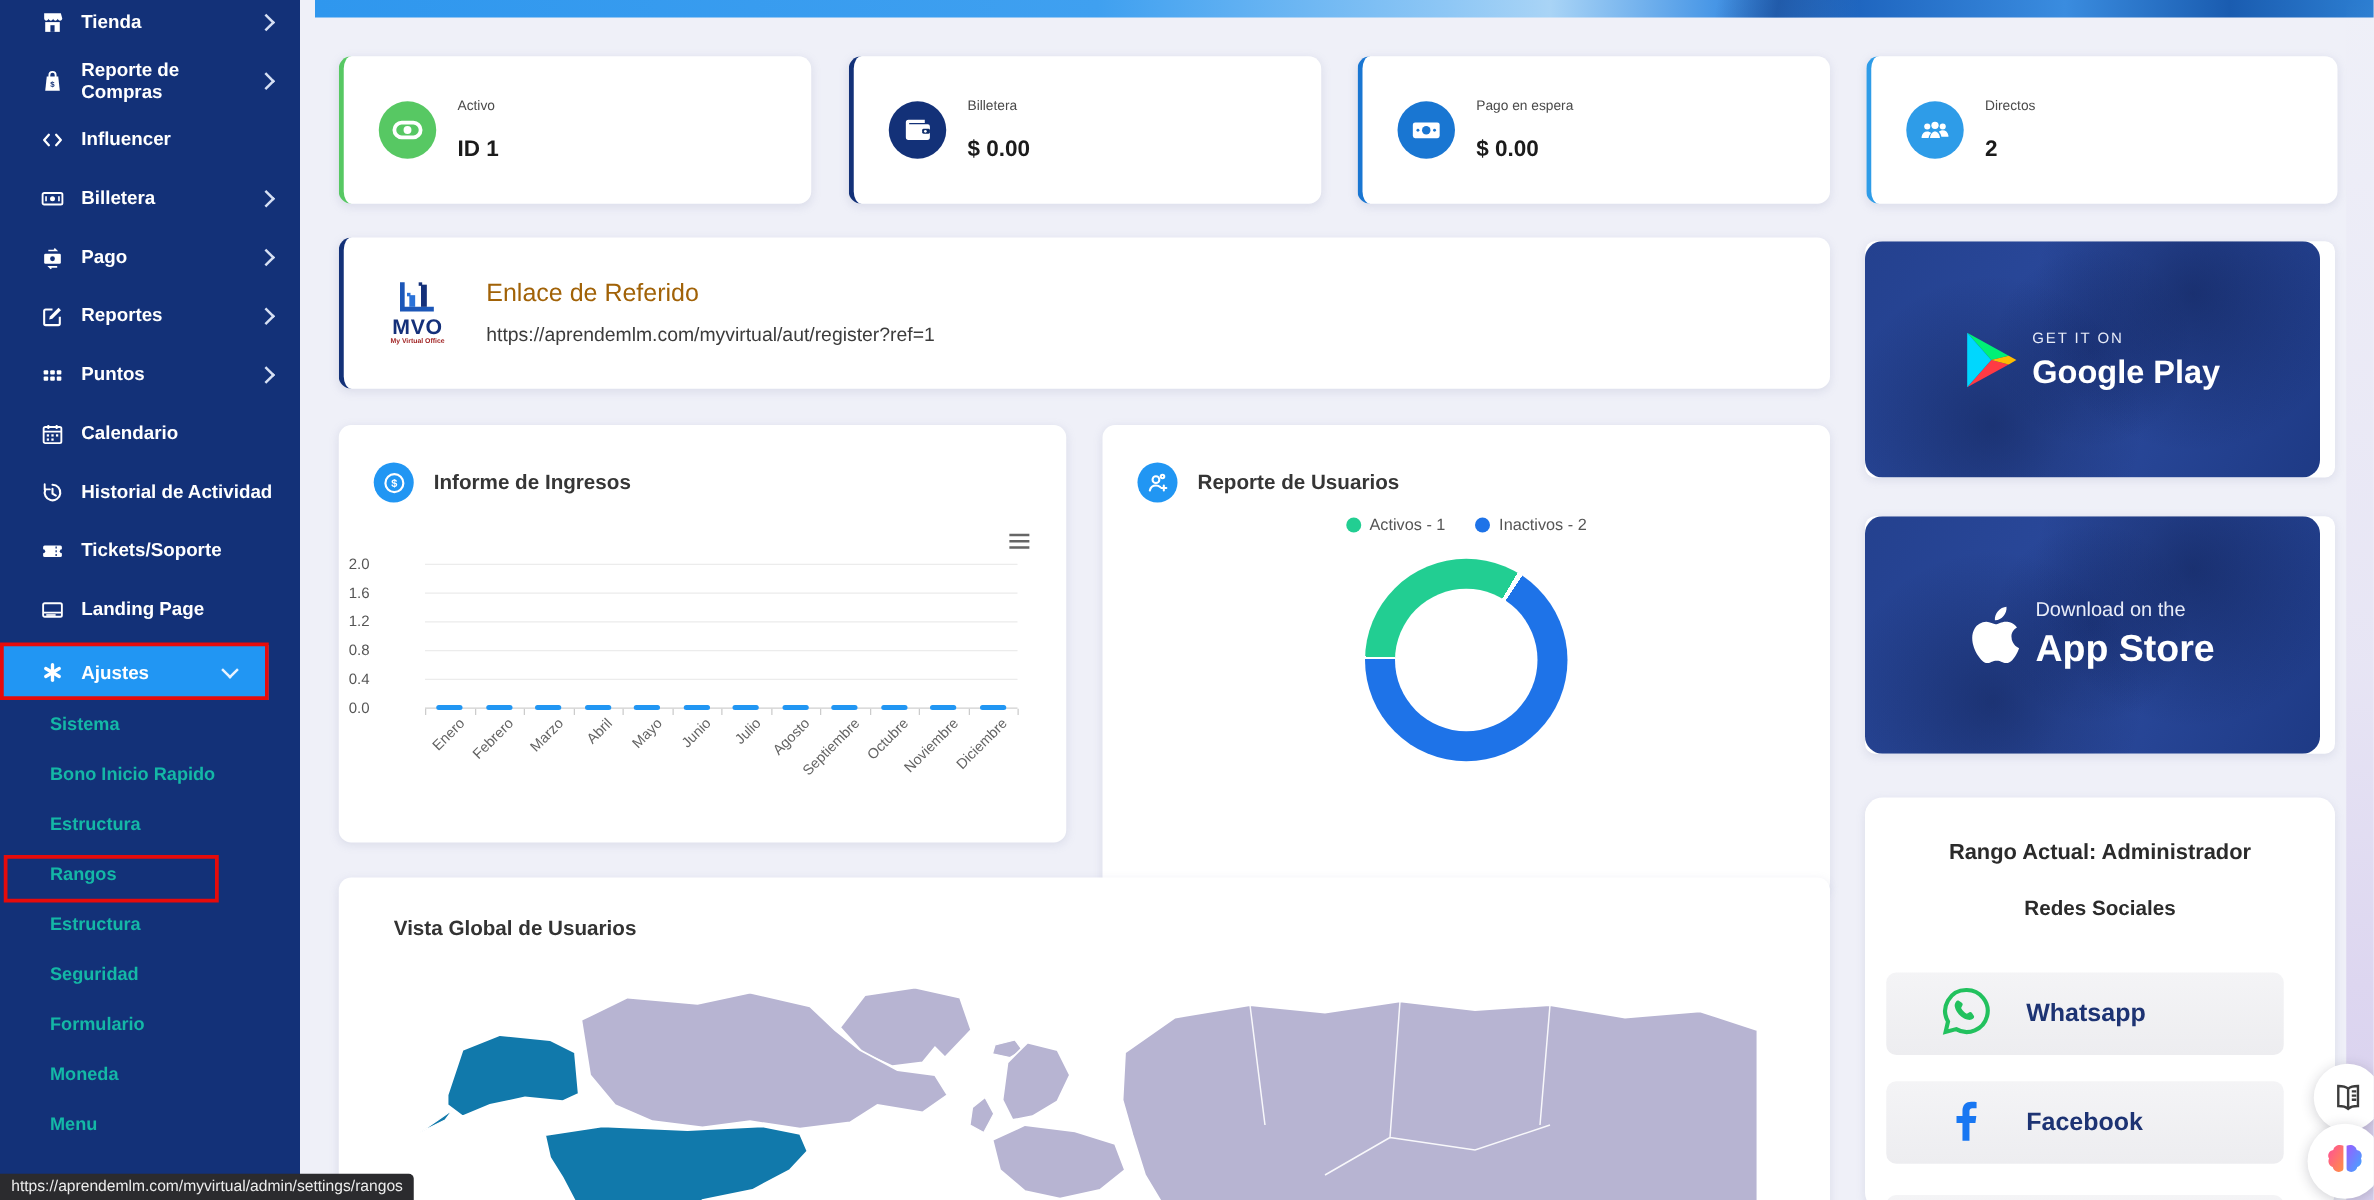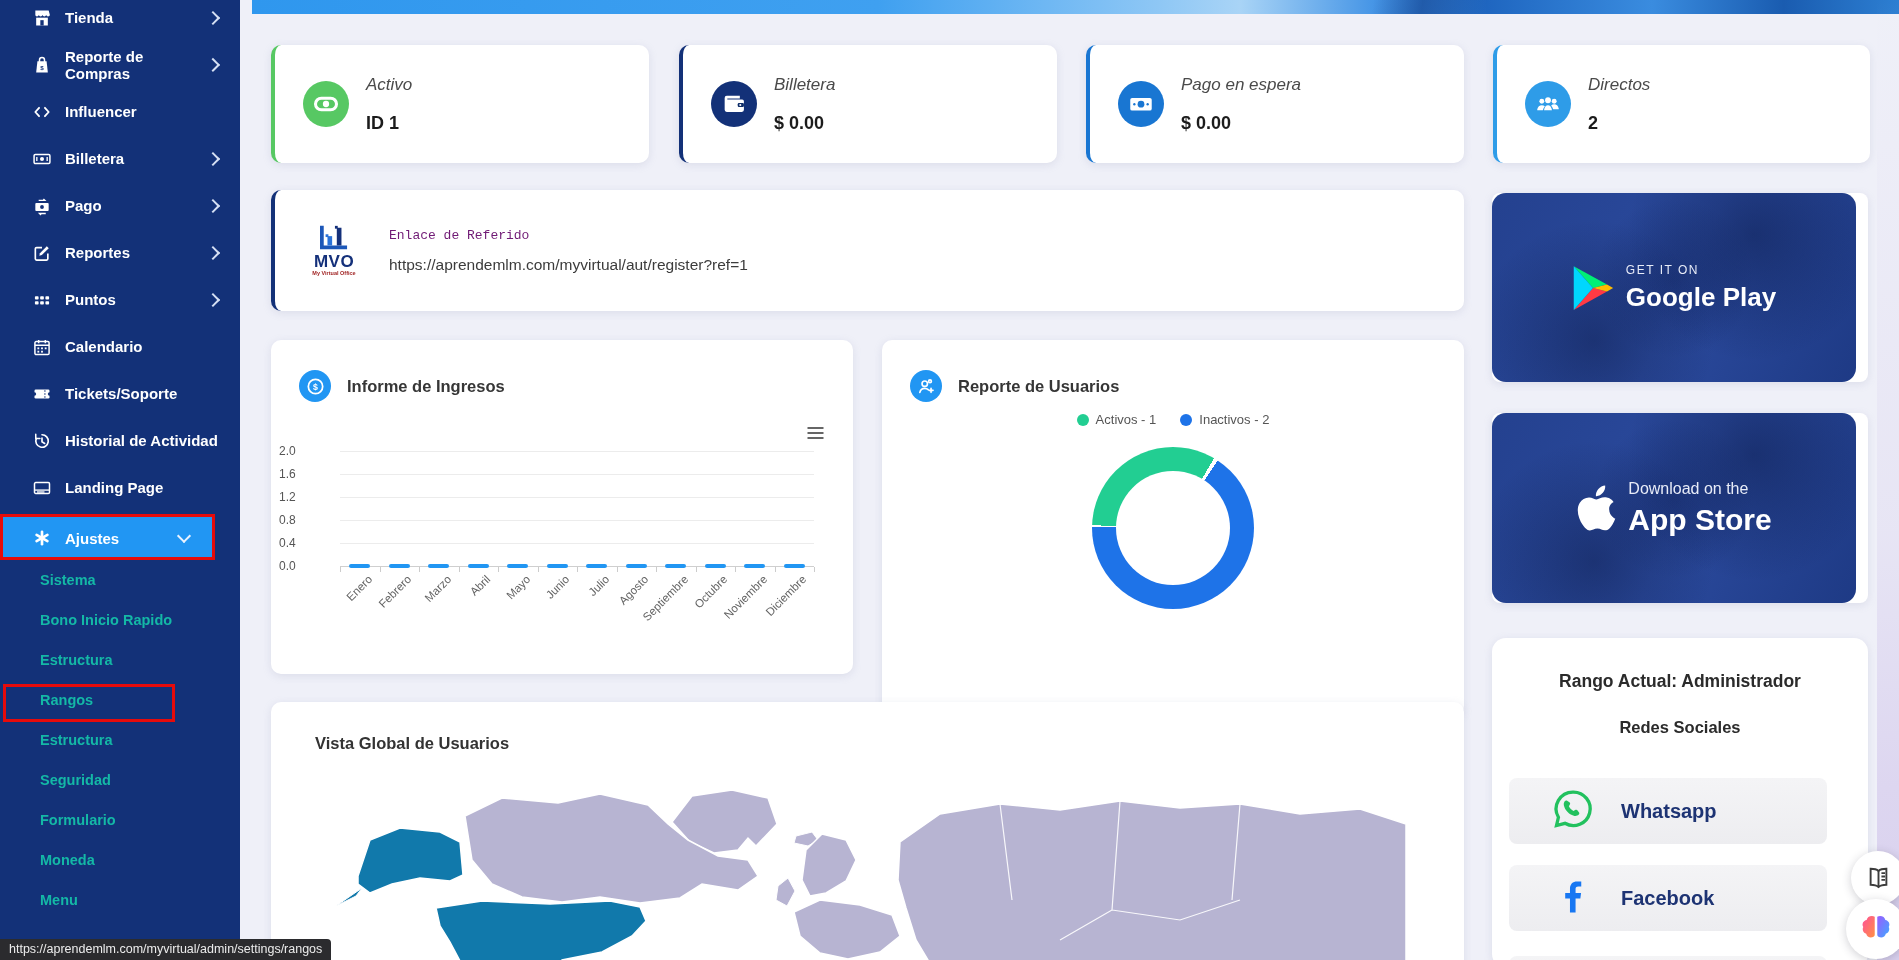--- a/index.html
+++ b/index.html
@@ -36,30 +36,30 @@
   .annotation{position:absolute;border:3px solid #e60b0b;box-sizing:border-box;z-index:30;pointer-events:none;}
   #ann-ajustes{left:0;top:514px;width:215px;height:46px;}
   #ann-rangos{left:3px;top:684px;width:172px;height:38px;}
   
   .card{position:absolute;background:#fff;border-radius:10px;box-shadow:0 2px 8px rgba(140,145,180,.20);}
   
   .stat-card{top:45px;height:118px;border-left:4px solid var(--ac);display:flex;align-items:center;
     padding-left:28px;box-sizing:border-box;gap:17px;}
   .stat-ic{width:46px;height:46px;border-radius:50%;background:var(--ac);display:flex;align-items:center;justify-content:center;flex:0 0 46px;}
   .stat-ic svg{width:28px;height:28px;}
-  .stat-label{font-size:17px;color:#4a4a4a;margin-bottom:18px;font-style:italic;}
+  .stat-label{font-size:11px;color:#4a4a4a;margin-bottom:18px;}
   .stat-value{font-size:18px;font-weight:bold;color:#1b1b1b;}
   
   #referral{left:271px;top:190px;width:1193px;height:121px;border-left:4px solid #133178;
     display:flex;align-items:center;padding-left:28px;box-sizing:border-box;gap:24px;}
   .mvo{width:62px;text-align:center;line-height:1;}
   .mvo svg{width:34px;height:28px;display:block;margin:0 auto;}
   .mvo-text{font-size:17px;font-weight:bold;color:#14307a;letter-spacing:.5px;margin-top:1px;}
   .mvo-tag{font-size:5.5px;color:#a22626;font-weight:bold;margin-top:1px;}
-  .ref-title{font-size:13px;color:#701a75;margin-bottom:13px;font-family:Liberation Mono, monospace;}
+  .ref-title{font-size:20px;color:#a16207;margin-bottom:13px;}
   .ref-url{font-size:15.5px;color:#3c3c3c;}
   
   #income-card{left:271px;top:340px;width:582px;height:334px;}
   #users-card{left:882px;top:340px;width:582px;height:376px;}
   .chead{position:absolute;left:28px;top:30px;display:flex;align-items:center;gap:16px;}
   .hicon{width:32px;height:32px;border-radius:50%;background:#2196f3;display:flex;align-items:center;justify-content:center;}
   .hicon svg{width:21px;height:21px;}
   .ctitle{font-size:16.5px;font-weight:bold;color:#363636;}
   .hamburger{position:absolute;right:28px;top:86px;width:19px;height:14px;cursor:pointer;}
   .hamburger svg{width:100%;height:100%;}
@@ -213,38 +213,38 @@
               <rect x="15.3" y="12.5" width="2.2" height="2.2"></rect>
               <rect x="6.5" y="16.5" width="2.2" height="2.2"></rect>
               <rect x="10.9" y="16.5" width="2.2" height="2.2"></rect>
             </g>
           </svg>
         </span>
         <span class="nav-label">Calendario</span>
       </div>
       <div class="nav-item">
         <span class="nav-ic">
+          <svg viewBox="0 0 24 24" fill="none" stroke="#fff" stroke-width="2" stroke-linecap="round">
+            <path d="M12 4.5a7.5 7.5 0 1 1-6.9 4.6"></path>
+            <path d="M4.5 4v5h5" stroke-width="1.8"></path>
+            <path d="M12 8.5V13l3.2 1.9"></path>
+          </svg>
+        </span>
+        <span class="nav-label">Historial de Actividad</span>
+      </div>
+      <div class="nav-item">
+        <span class="nav-ic">
           <svg viewBox="0 0 24 24">
             <rect x="3" y="6.5" width="18" height="11" rx="1.5" fill="#fff"></rect>
             <circle cx="3" cy="12" r="2" fill="#133178"></circle>
             <circle cx="21" cy="12" r="2" fill="#133178"></circle>
             <path d="M15.5 7.5v9" stroke="#133178" stroke-width="1.3" stroke-dasharray="1.8 1.8"></path>
           </svg>
         </span>
         <span class="nav-label">Tickets/Soporte</span>
-      </div>
-      <div class="nav-item">
-        <span class="nav-ic">
-          <svg viewBox="0 0 24 24" fill="none" stroke="#fff" stroke-width="2" stroke-linecap="round">
-            <path d="M12 4.5a7.5 7.5 0 1 1-6.9 4.6"></path>
-            <path d="M4.5 4v5h5" stroke-width="1.8"></path>
-            <path d="M12 8.5V13l3.2 1.9"></path>
-          </svg>
-        </span>
-        <span class="nav-label">Historial de Actividad</span>
       </div>
       <div class="nav-item">
         <span class="nav-ic">
           <svg viewBox="0 0 24 24">
             <rect x="3" y="5.5" width="18" height="13" rx="1.5" fill="none" stroke="#fff" stroke-width="1.8"></rect>
             <path d="M3 14.5h18" stroke="#fff" stroke-width="1.6"></path>
             <rect x="6" y="16" width="9" height="1.6" fill="#fff"></rect>
           </svg>
         </span>
         <span class="nav-label">Landing Page</span>

